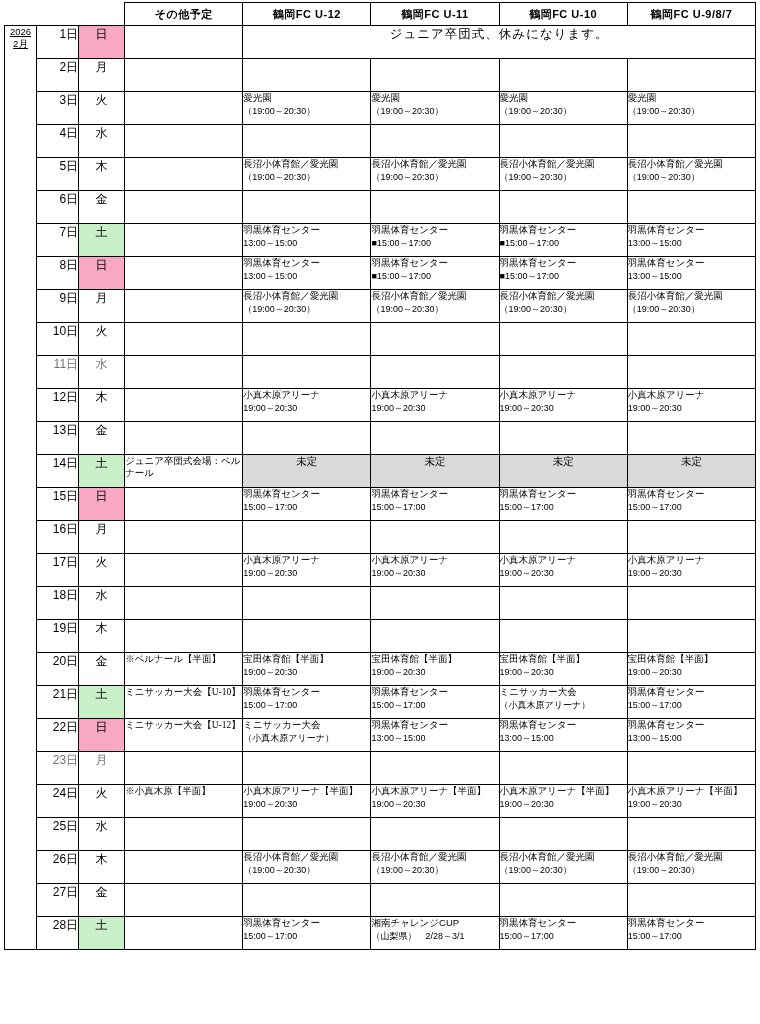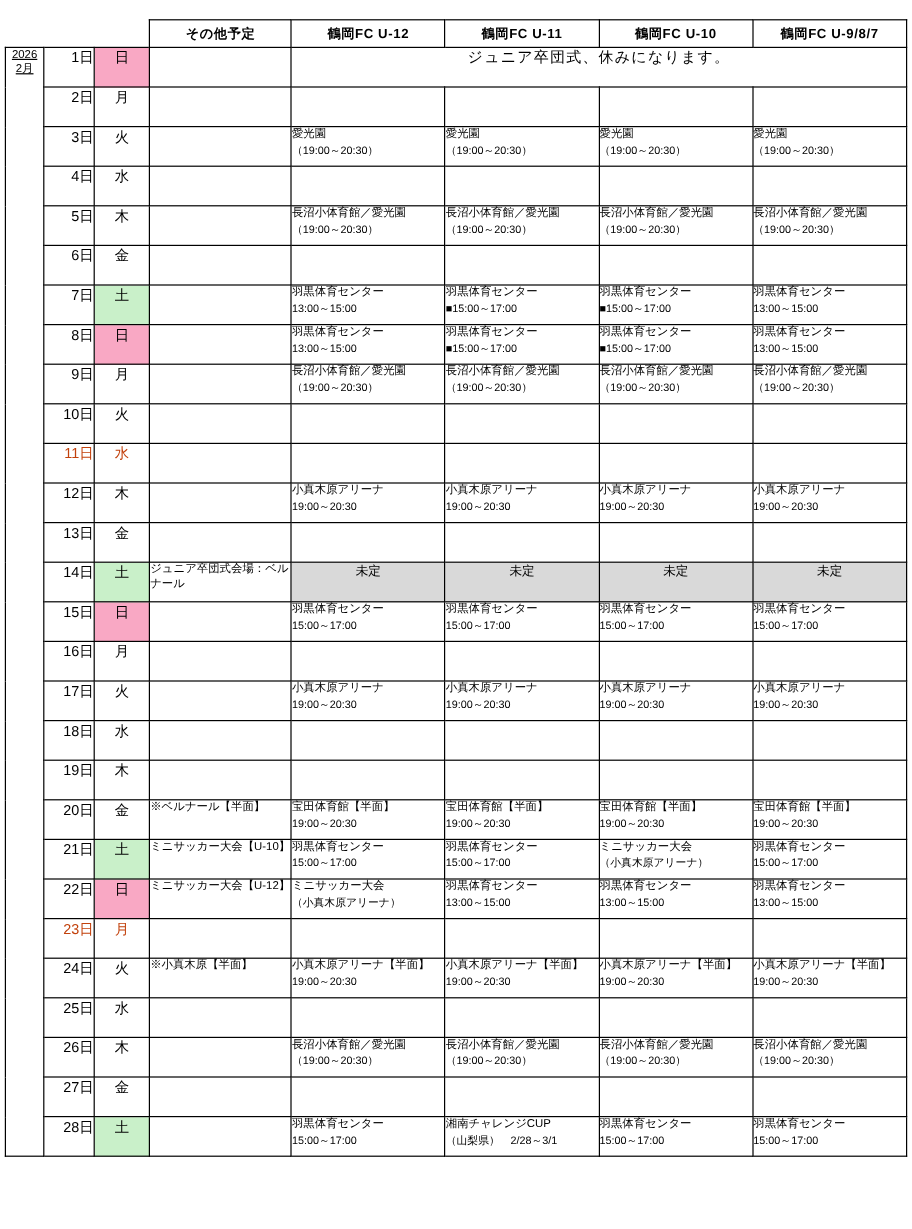--- a/index.html
+++ b/index.html
@@ -17,21 +17,21 @@
   #sheet {
     position: relative;
     width: 760px;
     height: 1024px;
   }
   table.cal {
     border-collapse: collapse;
     table-layout: fixed;
     width: 752px;
     margin-left: 4px;
-    margin-top: 16px;
+    margin-top: 2px;
     border-radius: 26px;
   }
   table.cal td, table.cal th {
     border: 1px solid #000000;
     padding: 0;
     vertical-align: top;
     font-weight: normal;
   }
   
   col.c-month { width: 32px; }
@@ -74,26 +74,27 @@
     padding-right: 6px;
     height: 32px;
   }
   td.dow {
     text-align: center;
     vertical-align: middle;
     font-size: 12px;
   }
   td.sun { background: #f9a8c4; }
   td.sat { background: #c9f0c9; }
-  td.holiday { color: #c2410c; font-weight: bold; }
+  td.holiday { color: #737373; font-weight: bold; }
   td.other {
     font-size: 9.5px;
     padding: 3px 2px 0 3px;
     line-height: 1.3;
     vertical-align: top;
+    font-family: Liberation Serif, serif;
   }
   td.ev {
     font-size: 9.5px;
     padding: 3px 2px 0 3px;
     line-height: 1.35;
     vertical-align: top;
   }
   td.ev .l1 { display: block; white-space: nowrap; }
   td.ev .l2 { display: block; white-space: nowrap; font-size: 9px; }
   td.ev.bold .l1, td.ev.bold .l2 { font-weight: normal; }

